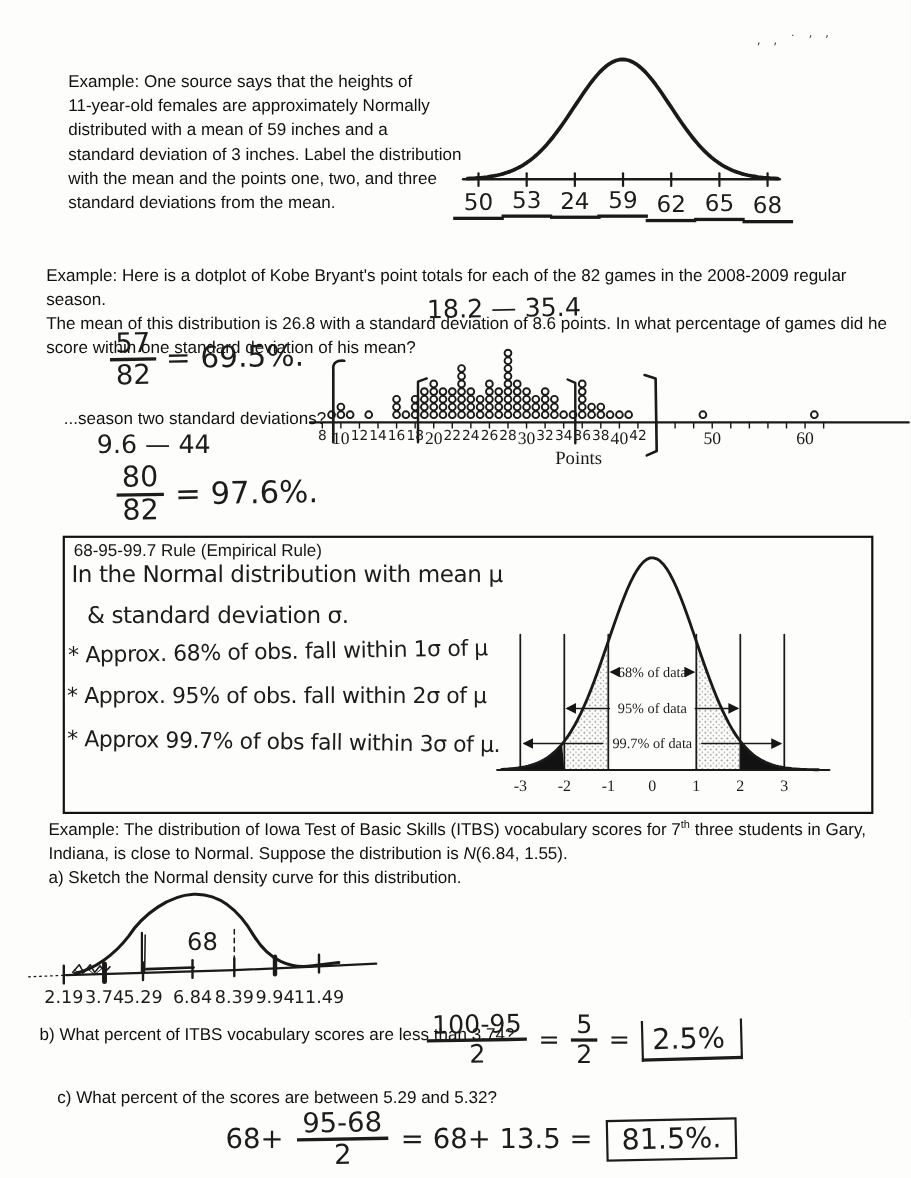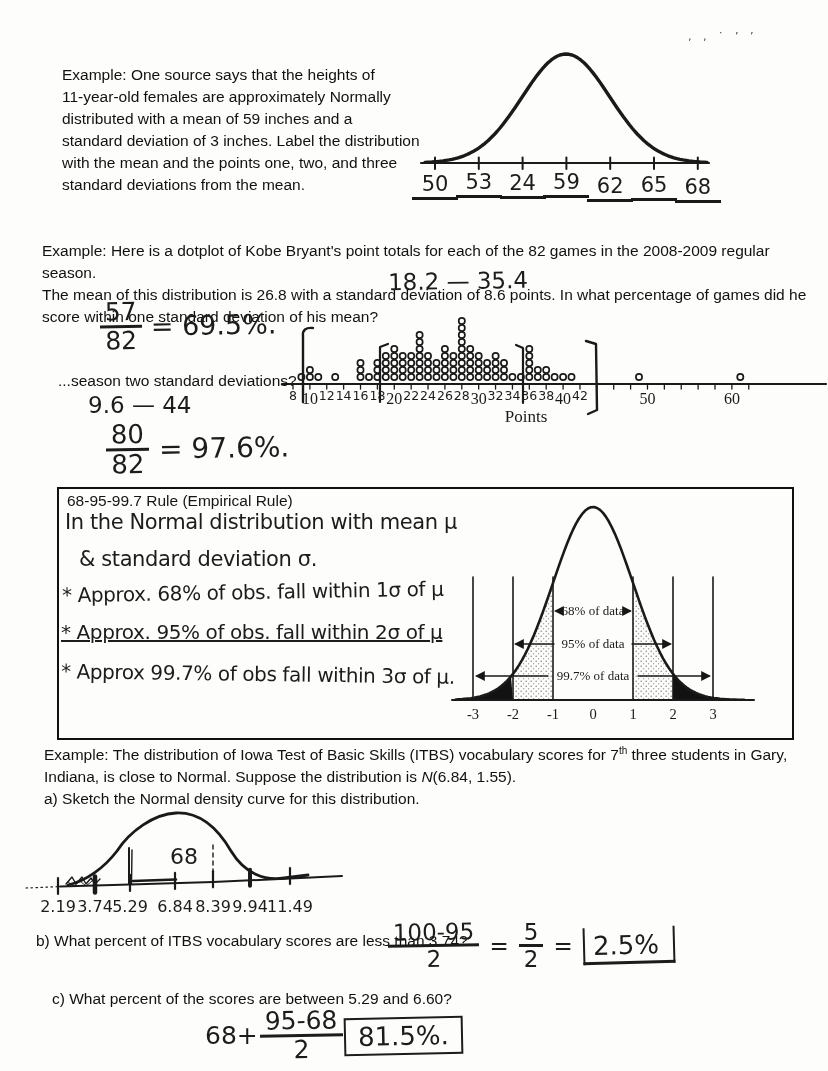--- a/index.html
+++ b/index.html
@@ -248,21 +248,21 @@
       <span class="den">82</span>
     </span>
     <span style="font-size:28px;">= 97.6%.</span>
   </div>
 
   <div class="rule-box" style="left:57px;top:487px;width:733px;height:249px;">
     <div class="rule-title">68-95-99.7 Rule (Empirical Rule)</div>
     <div class="note hand" style="left:6px;top:21px;font-size:21px;">In the Normal distribution with mean μ</div>
     <div class="note hand" style="left:20px;top:58px;font-size:21px;">&amp; standard deviation σ.</div>
     <div class="note hand r-1" style="left:3px;top:91px;">* Approx. 68% of obs. fall within 1σ of μ</div>
-    <div class="note hand" style="left:2px;top:131px;text-decoration:underline;">* Approx. 95% of obs. fall within 2σ of μ</div>
+    <div class="note hand" style="left:2px;top:131px;">* Approx. 95% of obs. fall within 2σ of μ</div>
     <div class="note hand r1" style="left:2px;top:173px;">* Approx 99.7% of obs fall within 3σ of μ.</div>
   </div>
   <svg id="rulediag-svg" style="left:450px;top:495px;" width="330" height="240" viewBox="0 0 330 240">
       <defs>
     <marker id="ah" viewBox="0 0 10 10" refX="8" refY="5" markerWidth="7" markerHeight="7" orient="auto-start-reverse">
       <path d="M0,0 L10,5 L0,10 Z" fill="#161616"></path>
         </marker>
     <pattern id="stip" width="5" height="5" patternUnits="userSpaceOnUse">
       <circle cx="1.2" cy="1.2" r="0.8" fill="#8a8a8a"></circle>
           <circle cx="3.6" cy="3.8" r="0.7" fill="#9f9f9f"></circle>
@@ -339,23 +339,24 @@
     </span>
     <span>=</span>
     <span class="frac">
       <span class="num">5</span>
       <span class="den">2</span>
     </span>
     <span>=</span>
     <span class="answer-open" style="font-size:26px;">2.5%</span>
   </div>
 
-  <div class="print" style="left:52px;top:988px;">c) What percent of the scores are between 5.29 and 6.60?</div>
-  <div class="abs row hand" style="left:205px;top:1008px;font-size:25px;gap:2px;">
+  <div class="print" style="left:52px;top:988px;">c) What percent of the scores are between 5.29 and 5.32?</div>
+  <div class="abs row hand" style="left:205px;top:1008px;font-size:25px;gap:12px;">
     <span>68+</span>
     <span class="frac r-1">
       <span class="num">95-68</span>
       <span class="den">2</span>
     </span>
+    <span>= 68+ 13.5 =</span>
     <span class="answer-box" style="font-size:26px;">81.5%.</span>
   </div>
 
 </div>
 
 </body></html>

